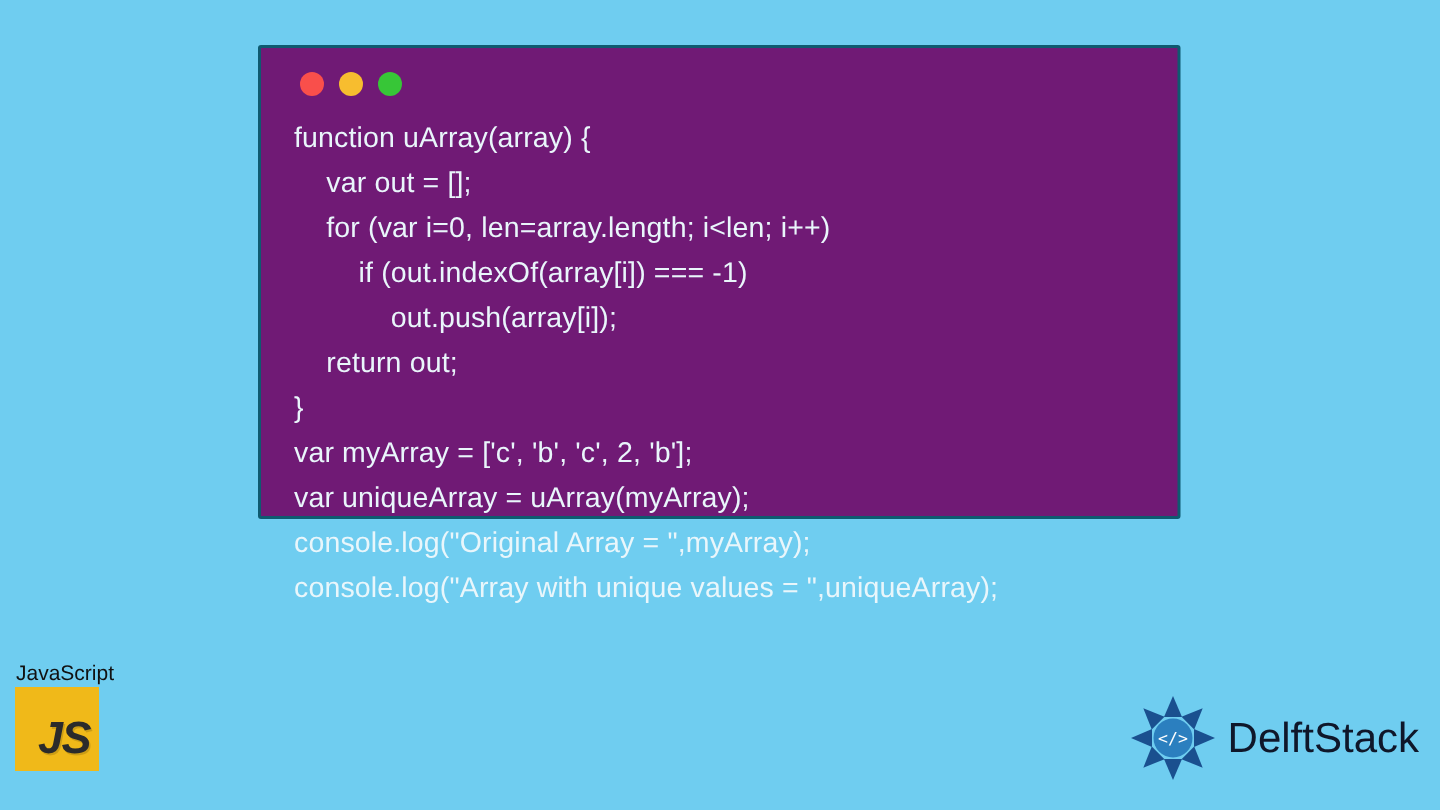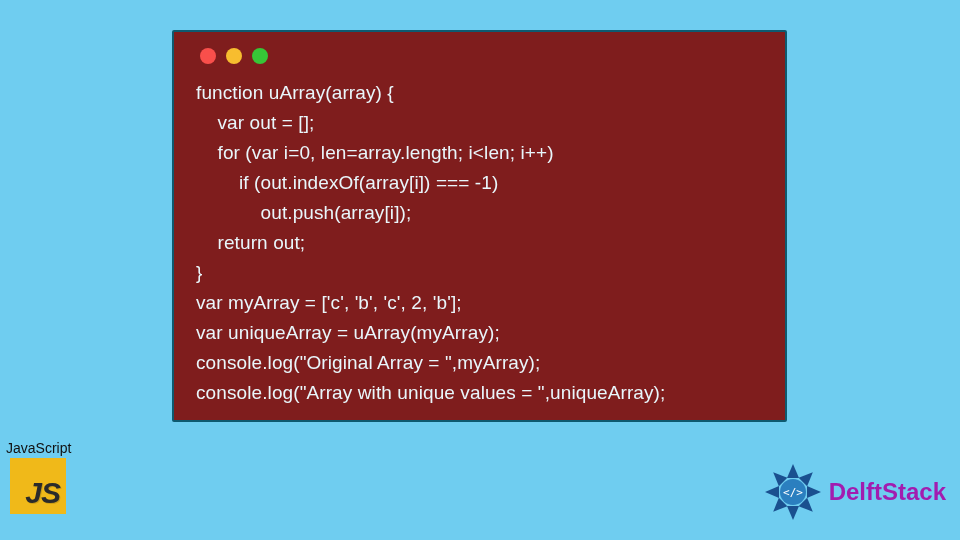--- a/index.html
+++ b/index.html
@@ -9,22 +9,22 @@
     background: #6fcdf0;
     font-family: Arial, Helvetica, sans-serif;
     position: relative;
     overflow: hidden;
   }
   .code-card {
     position: absolute;
     left: 172px;
     top: 30px;
     width: 615px;
-    height: 392px;
-    background: #7f1d1d;
+    height: 316px;
+    background: #701a75;
     border: 2px solid #0e5a70;
     border-radius: 2px;
     padding: 16px 22px 18px 22px;
   }
   .dots {
     display: flex;
     gap: 10px;
     margin-bottom: 14px;
     margin-left: 4px;
   }
@@ -50,20 +50,21 @@
     top: 440px;
     width: 72px;
     text-align: left;
   }
   .js-badge .lbl {
     font-size: 14px;
     color: #111;
     font-weight: 400;
     margin-bottom: 2px;
     padding-left: 2px;
+    text-align: right;
   }
   .js-badge .tile {
     width: 56px;
     height: 56px;
     background: #f0b919;
     position: relative;
     margin-left: 6px;
     font-style: italic;
   }
   .js-badge .tile span {
@@ -78,23 +79,23 @@
   }
   .delft {
     position: absolute;
     right: 14px;
     bottom: 18px;
     display: flex;
     align-items: center;
     gap: 6px;
   }
   .delft .txt {
-    font-size: 24px;
-    color: #a21caf;
-    font-weight: 700;
+    font-size: 28px;
+    color: #0f172a;
+    font-weight: 400;
   }
   .delft svg { display: block; }
 </style>
 </head>
 <body>
 
 <div class="code-card">
   <div class="dots">
     <div class="dot red"></div>
     <div class="dot yellow"></div>

